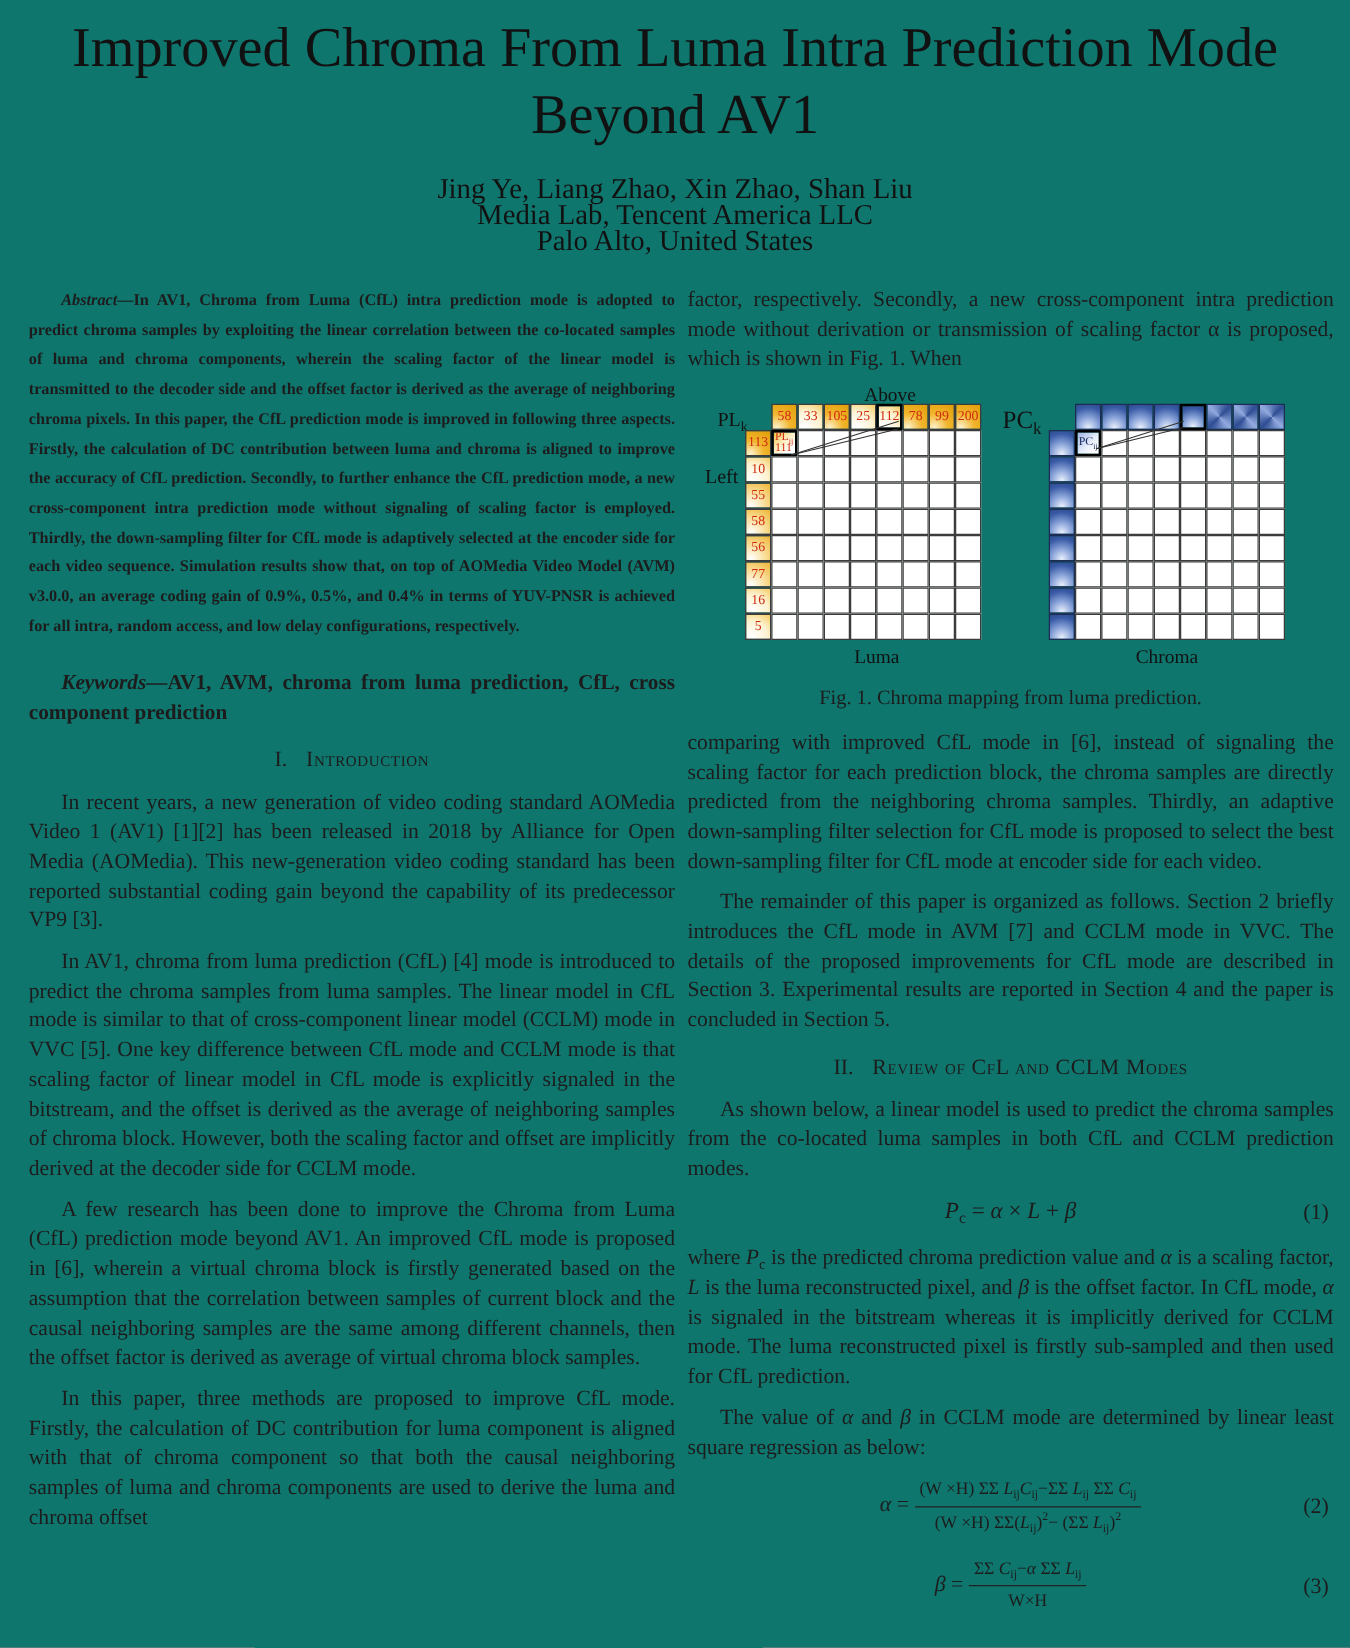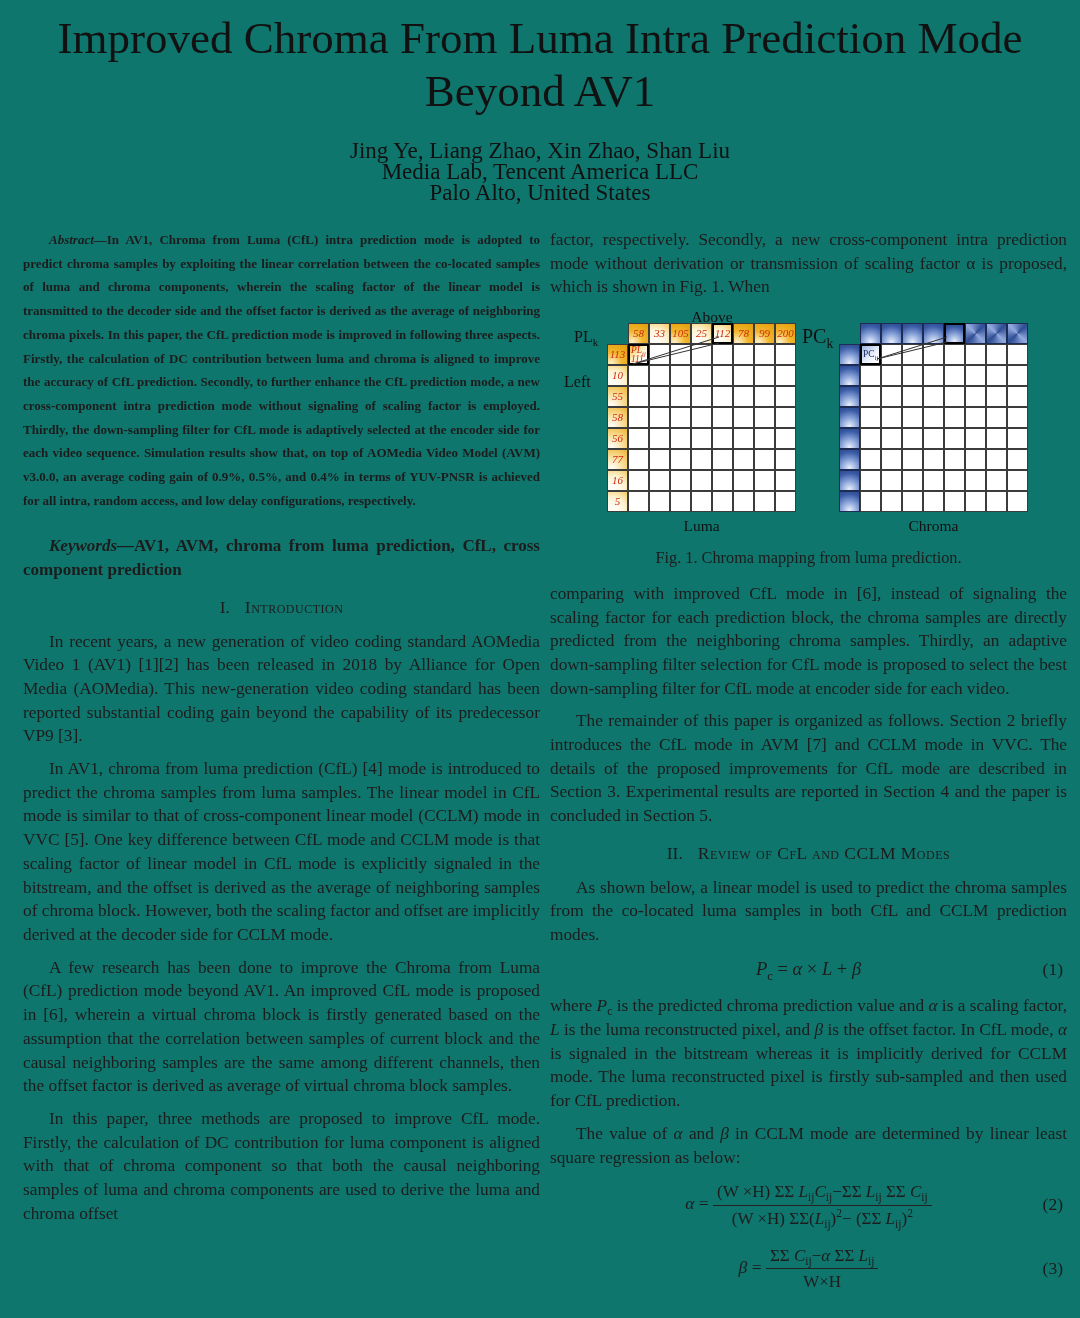--- a/index.html
+++ b/index.html
@@ -52,21 +52,21 @@
     background:linear-gradient(135deg, #9db4e2 0%, #e8eefb 55%, #ffffff 85%);
     border:2px solid #000; font-size:9.5px; color:#16265c; align-items:flex-start; padding-left:1px; }
   .arrow-svg { position:absolute; left:0; top:0; pointer-events:none; }
   .caption { text-align:center; text-indent:0; font-size:16.3px; margin:2px 0 12px 0; }
 
   
   .eq-row { position:relative; text-align:center; margin:11px 0 13px 0; text-indent:0; }
   .eq-tag { position:absolute; right:4px; top:50%; transform:translateY(-50%); font-size:17.5px; }
   .eq1 { font-size:18.5px; }
   .eq-lhs { font-size:17.5px; }
-  .frac { display:inline-block; vertical-align:middle; text-align:center; font-size:17px; }
+  .frac { display:inline-block; vertical-align:middle; text-align:center; font-size:14px; }
   .frac .fr-num { display:block; border-bottom:1.4px solid #222; padding:0 4px 1px 4px; }
   .frac .fr-den { display:block; padding-top:1px; }
 </style>
 </head>
 <body>
 
 <div class="page">
 
   <div class="title">
     <div>Improved Chroma From Luma Intra Prediction Mode</div>
@@ -94,21 +94,21 @@
   </div>
 
   <div class="col col-right">
 
     <p class="body">factor, respectively. Secondly, a new cross-component intra prediction mode without derivation or transmission of scaling factor α is proposed, which is shown in Fig. 1. When</p>
 
     <div class="figure">
       <div class="fig-label" style="left:78px; top:-3px; width:168px; text-align:center;">Above</div>
       <div class="fig-label" style="left:24px; top:17px; font-size:16px;"><span>PL</span><sub>k</sub></div>
       <div class="fig-label" style="left:14px; top:62px; font-size:16px;">Left</div>
-      <div class="grid" style="left:57px; top:15px;font-style:italic;">
+      <div class="grid" style="left:46px; top:15px;">
           <div class="cell corner"></div>
           <div class="cell goldnum gold-dark">58</div>
           <div class="cell goldnum gold-light">33</div>
           <div class="cell goldnum gold-dark">105</div>
           <div class="cell goldnum gold-light">25</div>
           <div class="cell goldnum gold-light hl">112</div>
           <div class="cell goldnum gold-dark">78</div>
           <div class="cell goldnum gold-dark">99</div>
           <div class="cell goldnum gold-dark">200</div>
           <div class="cell goldnum gold-dark">113</div>

